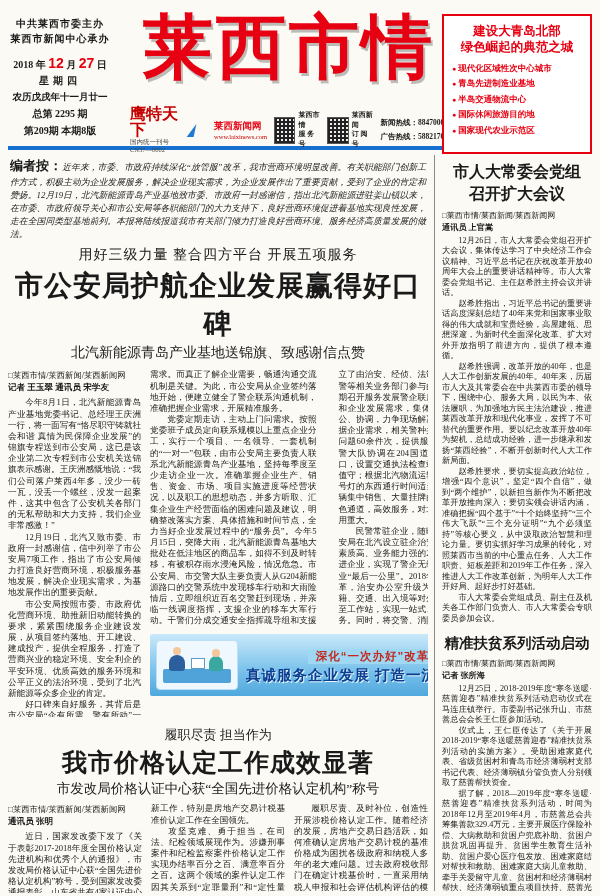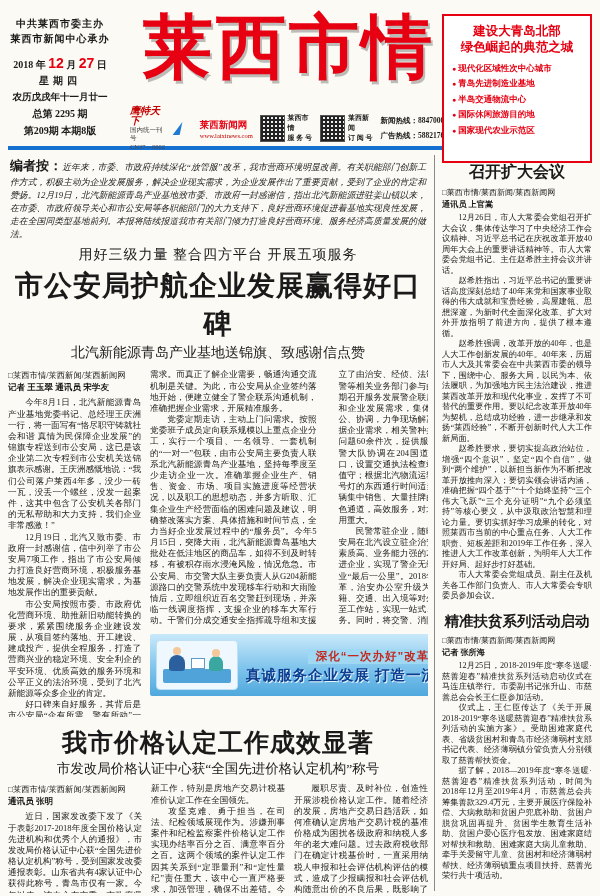--- a/index.html
+++ b/index.html
@@ -12,35 +12,35 @@
   .org{font-size:10px;font-weight:bold;letter-spacing:1px;line-height:1.5;}
   .date-line{margin-top:9px;font-size:10px;font-weight:bold;}
   .red-num{color:#e60012;font-size:14px;font-weight:bold;font-family:"Liberation Sans",sans-serif;}
   .weekday{font-size:10px;font-weight:bold;margin-top:2px;letter-spacing:4px;}
   .lunar{font-size:9.5px;font-weight:bold;margin-top:3px;}
   .issue{font-size:10px;font-weight:bold;margin-top:3px;}
   .mast-title{position:absolute;left:128px;top:0px;width:322px;text-align:center;
       font-size:70px;font-weight:900;color:#e60012;font-family:"Liberation Sans",sans-serif;
       letter-spacing:3px;line-height:1.35;text-shadow:2px 3px 0 rgba(0,0,0,.25);}
   .mast-logos{position:absolute;left:130px;top:106px;width:318px;display:flex;align-items:center;gap:7px;}
-  .logo-script{color:#c40000;font-weight:bold;font-style:italic;font-size:10px;line-height:1;}
+  .logo-script{color:#c40000;font-weight:bold;font-size:16px;line-height:1;}
   .logo-sub{font-size:6.5px;color:#444;line-height:1.3;}
   .logo-site{display:flex;align-items:center;gap:19px;}
   .site-icon{width:0;height:0;border-left:7px solid transparent;border-bottom:13px solid #1f7ad4;
       transform:skewX(-12deg);display:inline-block;}
   .site-name{color:#e60012;font-weight:bold;font-size:9.5px;}
   .site-url{font-size:6.5px;color:#c40000;}
   .qr-block{display:flex;align-items:center;gap:3px;}
   .qr{width:25px;height:25px;border:1px solid #555;
       background:repeating-linear-gradient(0deg,#222 0 2px,transparent 2px 4px),
                  repeating-linear-gradient(90deg,#222 0 2px,#eee 2px 4px);}
   .qr-label{font-size:7px;line-height:1.4;font-weight:bold;}
   .hotlines{font-size:7.5px;font-weight:bold;line-height:1.9;white-space:nowrap;}
   .promo-box{position:absolute;right:8px;top:14px;width:134px;height:118px;border:2px solid #e60012;
-      background:#fff;padding:7px 6px 20px;}
+      background:#fff;padding:7px 6px 11px;}
   .promo-title{color:#e60012;font-weight:900;font-size:12.5px;text-align:center;
       font-family:"Liberation Sans",sans-serif;line-height:1.3;}
   .promo-box ul{list-style:none;margin:7px 0 0;padding:0 0 0 2px;}
   .promo-box li{color:#e60012;font-size:8.5px;font-weight:bold;margin-top:3.5px;white-space:nowrap;}
   .promo-box li::before{content:"●";margin-right:2px;font-size:7px;}
   .blue-rule{height:4px;background:#1670d0;margin:0 8px;}
   
   .content{display:flex;padding:5px 8px 0;}
   .left-col{width:420px;flex:none;height:738px;overflow:hidden;}
   .right-col{flex:1;border-left:1px solid #8a8a8a;margin-left:6px;padding-left:7px;
@@ -211,20 +211,21 @@
             </div>
             <div class="banner-text">
               <div class="banner-line1">深化“一次办好”改革</div>
               <div class="banner-line2">真诚服务企业发展  打造一流营商环境</div>
             </div>
           </div>
         </div>
       </div>
 
       <div class="bottom-article">
+        <div class="b-kicker">履职尽责 担当作为</div>
         <h2 class="b-headline">我市价格认定工作成效显著</h2>
         <div class="b-subhead">市发改局价格认证中心获“全国先进价格认定机构”称号</div>
         <div class="bcols">
           <div class="bcol">
             <div class="byline-src">□莱西市情/莱西新闻/莱西新闻网</div>
             <div class="byline">通讯员 张明</div>
             <p class="art">近日，国家发改委下发了《关于表彰2017-2018年度全国价格认定先进机构和优秀个人的通报》，市发改局价格认证中心获“全国先进价格认定机构”称号，受到国家发改委通报表彰。山东省共有4家认证中心获得此称号，青岛市仅有一家。今年以来，该中心在市委、市政府坚强领导下和各级业务部门的指导下，以创建“善谋健行、情满发改”服务品牌为目标，履职尽责、担当作为，在服务政府、服务社会、服务司法工作领域上不断取得新突破，价格认定工作走在山东省系统内前列，涉税创</p>
           </div>
           <div class="bcol">
             <p class="art p-cont">新工作，特别是房地产交易计税基准价认定工作在全国领先。</p>
@@ -234,20 +235,21 @@
             <p class="art">履职尽责、及时补位，创造性开展涉税价格认定工作。随着经济的发展，房地产交易日趋活跃，如何准确认定房地产交易计税的基准价格成为困扰各级政府和纳税人多年的老大难问题。过去政府税收部门在确定计税基价时，一直采用纳税人申报和社会评估机构评估的模式，造成了少报瞒报和社会评估机构随意出价的不良后果，既影响了国家税收征收秩序和税收收入，又造成争议纠纷不断，影响该领域的和谐稳定，已经成为当前各级政府、社会关注的热点和难点问题。</p>
 
           </div>
         </div>
       </div>
     </section>
 
     <aside class="right-col">
       <article>
         <h2 class="r-headline">
+          <div>市人大常委会党组</div>
           <div>召开扩大会议</div>
         </h2>
         <div class="byline-src">□莱西市情/莱西新闻/莱西新闻网</div>
         <div class="byline">通讯员 上官嵩</div>
         <p class="art">12月26日，市人大常委会党组召开扩大会议，集体传达学习了中央经济工作会议精神、习近平总书记在庆祝改革开放40周年大会上的重要讲话精神等。市人大常委会党组书记、主任赵希胜主持会议并讲话。</p>
         <p class="art">赵希胜指出，习近平总书记的重要讲话高度深刻总结了40年来党和国家事业取得的伟大成就和宝贵经验，高屋建瓴、思想深邃，为新时代全面深化改革、扩大对外开放指明了前进方向，提供了根本遵循。</p>
         <p class="art">赵希胜强调，改革开放的40年，也是人大工作创新发展的40年。40年来，历届市人大及其常委会在中共莱西市委的领导下，围绕中心、服务大局，以民为本、依法履职，为加强地方民主法治建设，推进莱西改革开放和现代化事业，发挥了不可替代的重要作用。要以纪念改革开放40年为契机，总结成功经验，进一步继承和发扬“莱西经验”，不断开创新时代人大工作新局面。</p>
         <p class="art">赵希胜要求，要切实提高政治站位，增强“四个意识”，坚定“四个自信”，做到“两个维护”，以新担当新作为不断把改革开放推向深入；要切实领会讲话内涵，准确把握“四个基于”“十个始终坚持”“三个伟大飞跃”“三个充分证明”“九个必须坚持”等核心要义，从中汲取政治智慧和理论力量。要切实抓好学习成果的转化，对照莱西市当前的中心重点任务、人大工作职责、短板差距和2019年工作任务，深入推进人大工作改革创新，为明年人大工作开好局、起好步打好基础。</p>
         <p class="art">市人大常委会党组成员、副主任及机关各工作部门负责人、市人大常委会专职委员参加会议。</p>
       </article>

